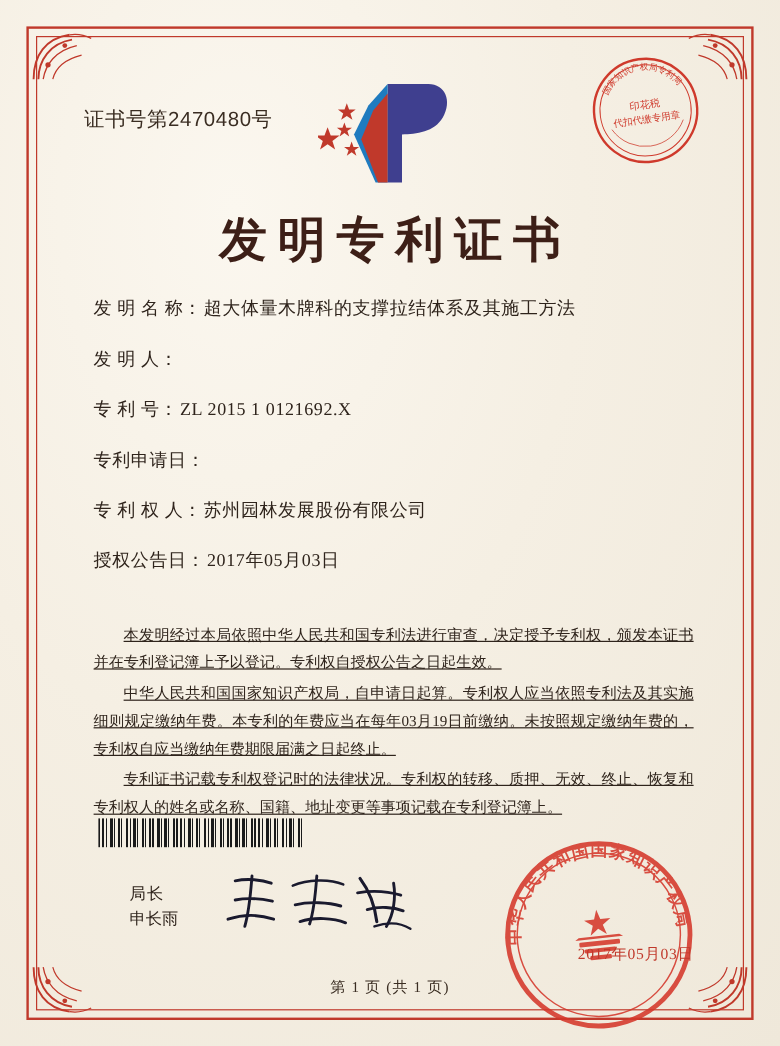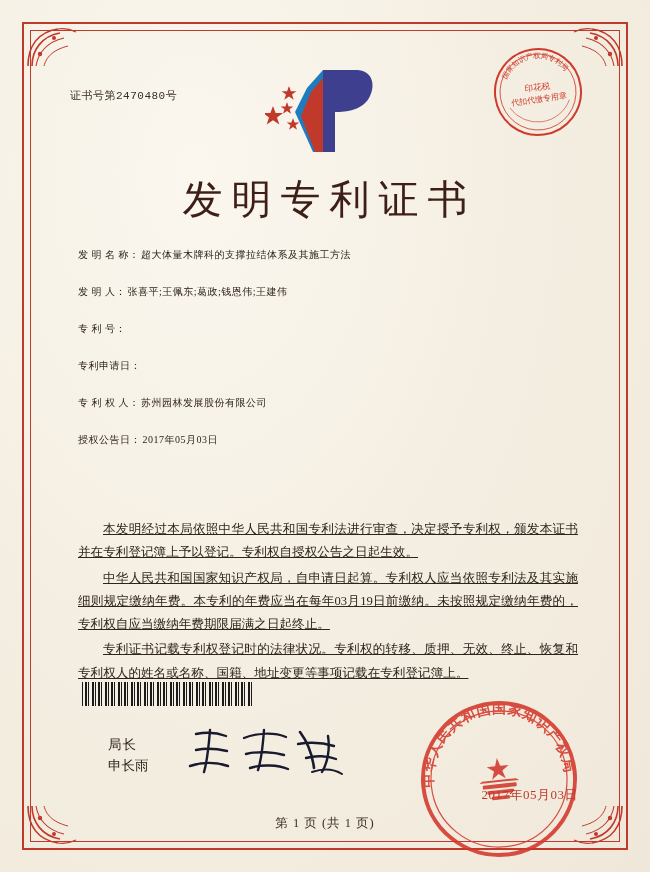--- a/index.html
+++ b/index.html
@@ -43,24 +43,24 @@
   .corner svg { display:block; width:100%; height:100%; }
   .corner.tl { left: 24px;  top: 24px; }
   .corner.tr { right: 24px; top: 24px; transform: scaleX(-1); }
   .corner.bl { left: 24px;  bottom: 24px; transform: scaleY(-1); }
   .corner.br { right: 24px; bottom: 24px; transform: scale(-1,-1); }
 
   .cert-no {
     position: absolute;
     left: 70px;
     top: 88px;
-    font-size: 11px;
+    font-size: 17px;
     color: #3a2d22;
     letter-spacing: 0.5px;
-    font-family: Liberation Mono, monospace;
+    font-family: Liberation Sans, sans-serif;
   }
 
   
   .seal-top {
     position: absolute;
     right: 66px;
     top: 46px;
     width: 92px;
     height: 92px;
   }
@@ -78,37 +78,37 @@
   }
   .emblem svg { display:block; }
 
   .title {
     position: absolute;
     left: 0; right: 0;
     top: 172px;
     text-align: center;
     font-size: 40px;
     letter-spacing: 9px;
-    font-weight: normal;
+    font-weight: bold;
     color: #3d1f17;
     font-family: "DejaVu Serif", serif;
     text-indent: 9px;
   }
 
   .fields {
     position: absolute;
     left: 78px;
     right: 70px;
     top: 248px;
   }
   .field-row {
     display: flex;
     align-items: baseline;
     margin-bottom: 23px;
-    font-size: 10px;
+    font-size: 15px;
     color: #2f241c;
   }
   .field-label {
     white-space: pre;
     flex: 0 0 auto;
     letter-spacing: 0.5px;
   }
   .field-colon {
     flex: 0 0 auto;
     padding: 0 2px 0 0;
@@ -293,25 +293,25 @@
 
   <div class="fields">
     <div class="field-row">
       <span class="field-label">发 明 名 称</span>
       <span class="field-colon">：</span>
       <span class="field-value">超大体量木牌科的支撑拉结体系及其施工方法</span>
     </div>
     <div class="field-row">
       <span class="field-label">发 明 人</span>
       <span class="field-colon">：</span>
-      <span class="field-value">张喜平;王佩东;葛政;钱恩伟;王建伟</span>
     </div>
     <div class="field-row">
       <span class="field-label">专 利 号</span>
       <span class="field-colon">：</span>
+      <span class="field-value">ZL 2015 1 0121692.X</span>
     </div>
     <div class="field-row wide">
       <span class="field-label">专利申请日</span>
       <span class="field-colon">：</span>
     </div>
     <div class="field-row">
       <span class="field-label">专 利 权 人</span>
       <span class="field-colon">：</span>
       <span class="field-value">苏州园林发展股份有限公司</span>
     </div>

